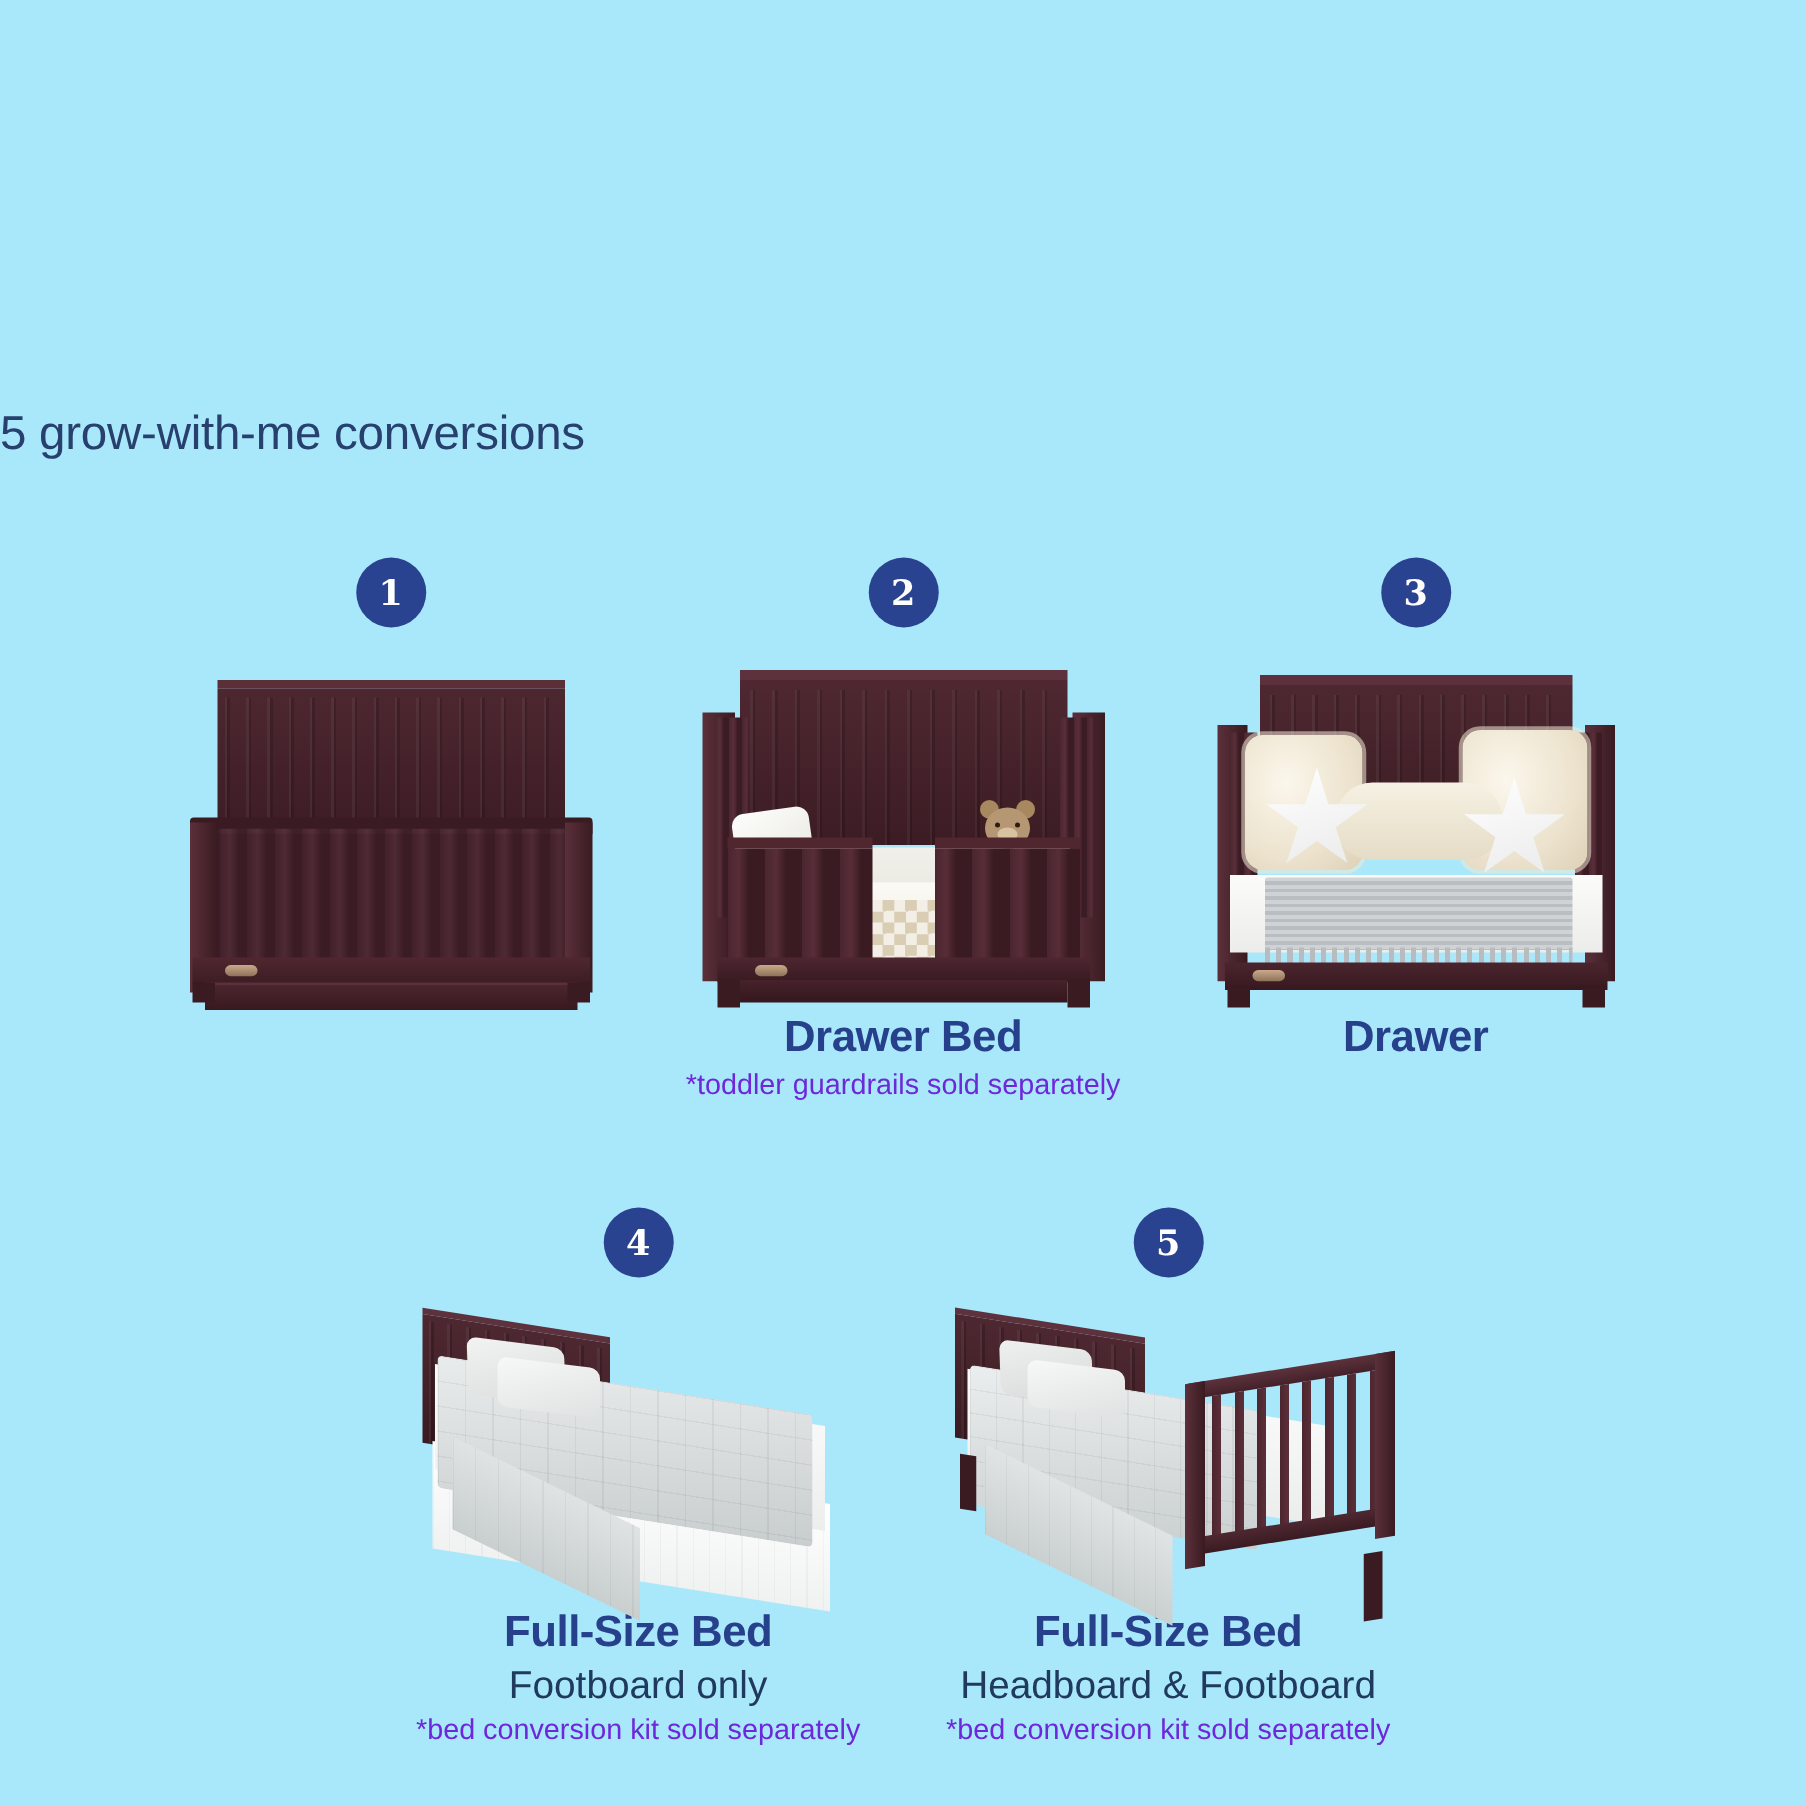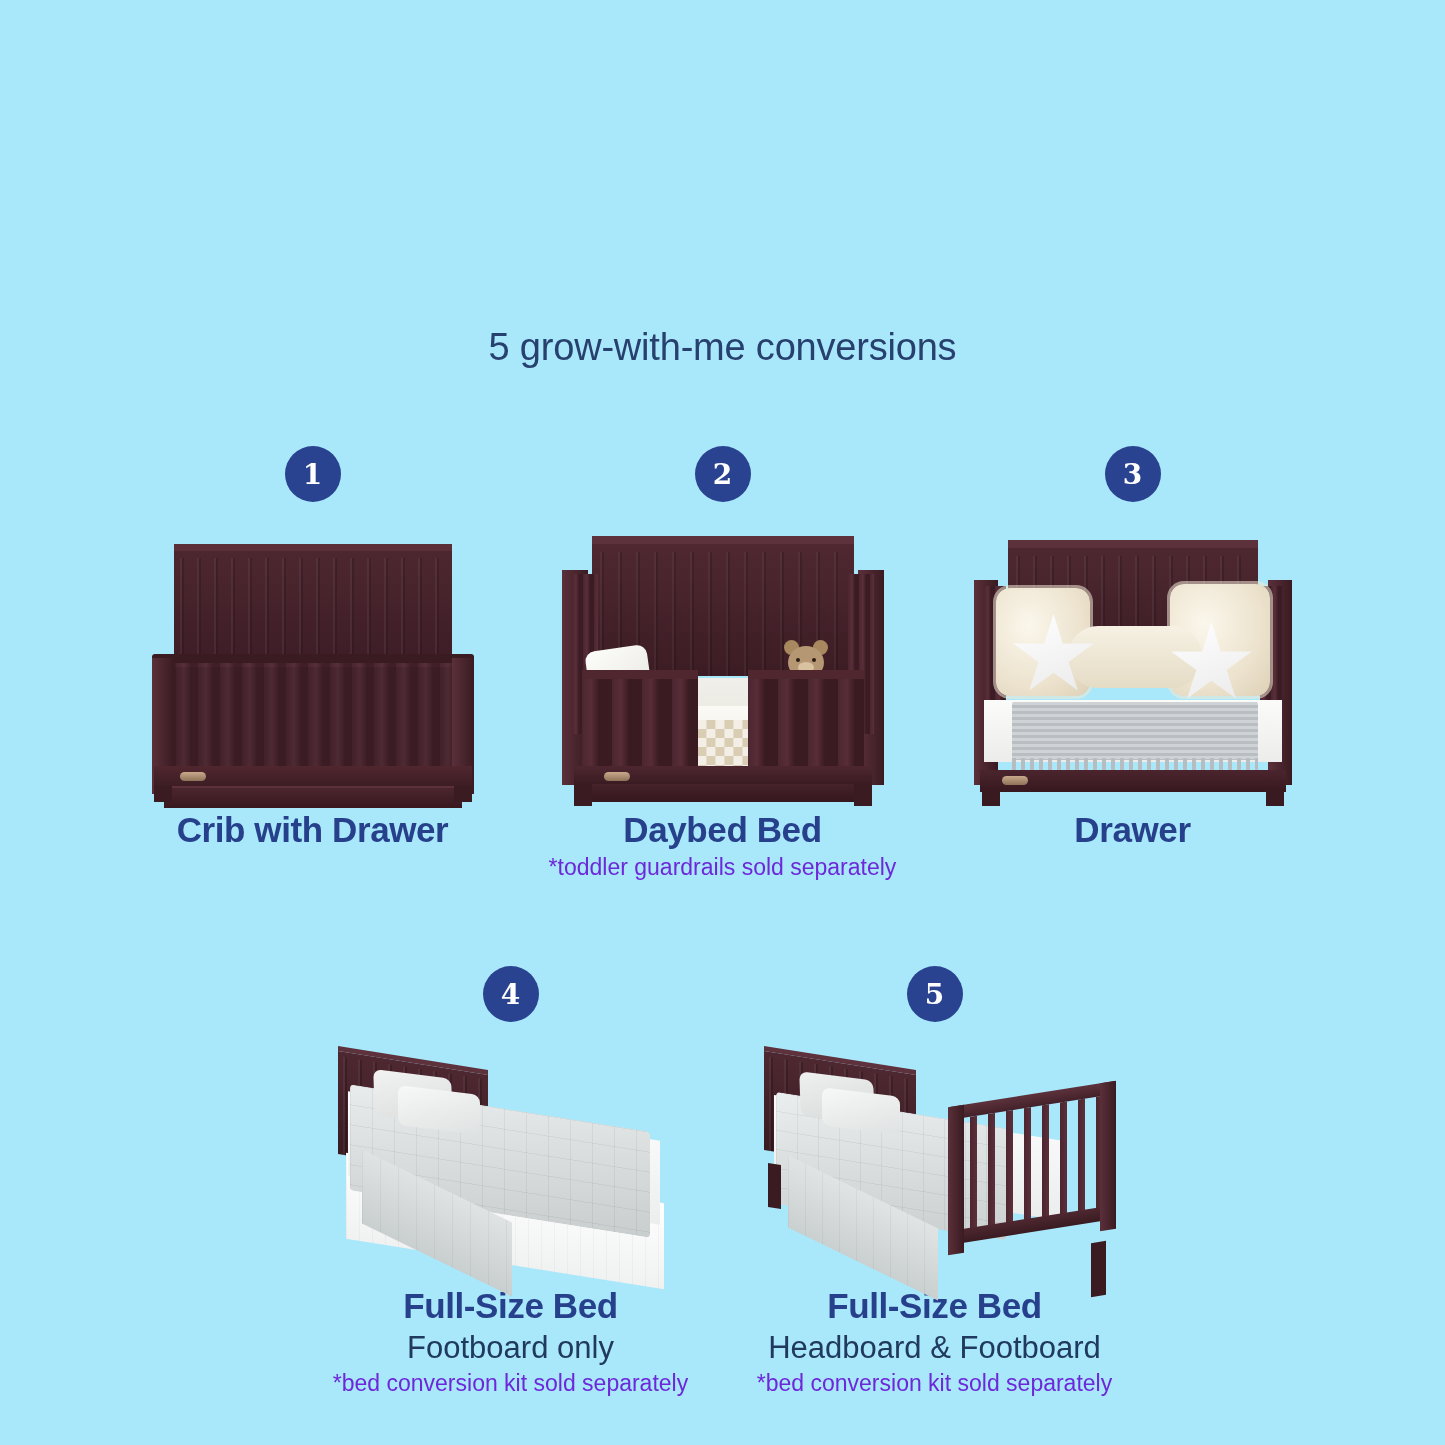--- a/index.html
+++ b/index.html
@@ -19,21 +19,20 @@
     font-family:"DejaVu Serif", serif;
     font-weight:700;
     font-size:98px;
     line-height:1.18;
     letter-spacing:-1px;
     color:#2a4391;
     white-space:pre-line;
   }
   .subhead{
     position:absolute;left:0;right:0;top:326px;
-    text-align:center;
     font-size:38px;
     font-weight:400;
     color:#27406e;
     letter-spacing:-0.2px;
   }
 
   
   .row{position:absolute;left:0;right:0;display:flex;justify-content:center;}
   .row-top{top:446px;}
   .row-bottom{top:966px;}
@@ -438,23 +437,20 @@
           <div class="side-post-r"></div>
           <div class="front-rail">
             <div class="plaque" style="left:26px;top:6px;"></div>
           </div>
           <div class="drawer">
               <div class="drawer-panel"></div>
             </div>
           <div class="leg-l"></div>
           <div class="leg-r"></div>
         </div>
-      </div>
-      <div class="caption">
-        <div class="cap-title">Crib with Drawer</div>
       </div>
     </div>
 
     <div class="cell">
       <div class="badge">2</div>
       <div class="art art-top">
         <div class="tbed">
           <div class="hb">
               <div class="ridges"></div>
             </div>
@@ -478,21 +474,21 @@
           <div class="guard-r"></div>
           <div class="front-rail">
             <div class="plaque" style="left:30px;top:6px;"></div>
           </div>
           <div class="skirt"></div>
           <div class="leg-l"></div>
           <div class="leg-r"></div>
         </div>
       </div>
       <div class="caption">
-        <div class="cap-title">Daybed Bed</div>
+        <div class="cap-title">Drawer Bed</div>
         <div class="cap-note">*toddler guardrails sold separately</div>
       </div>
     </div>
 
     <div class="cell">
       <div class="badge">3</div>
       <div class="art art-top">
         <div class="dbed">
           <div class="hb">
               <div class="ridges"></div>

